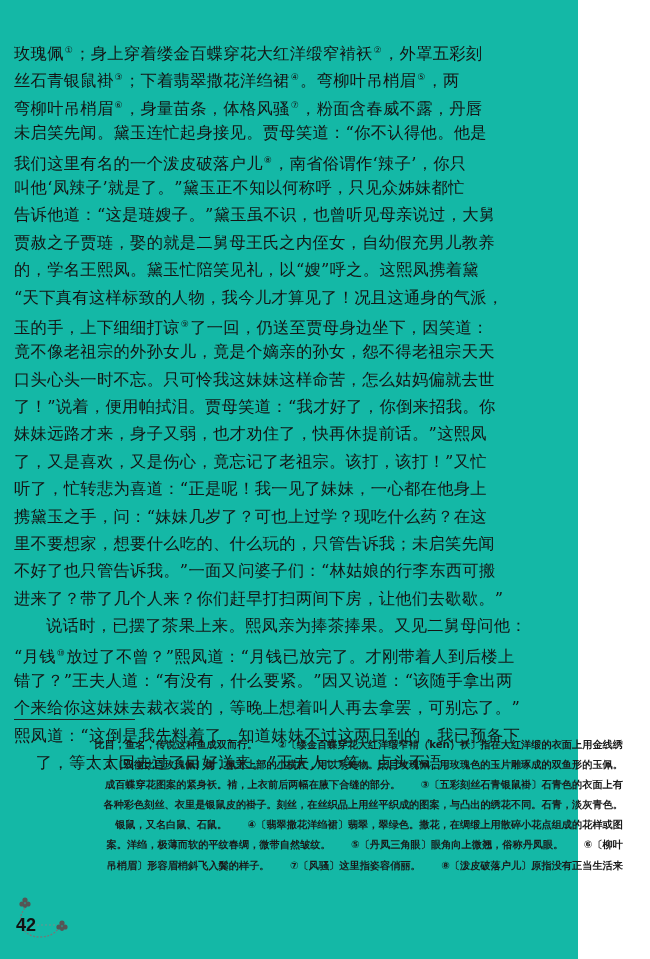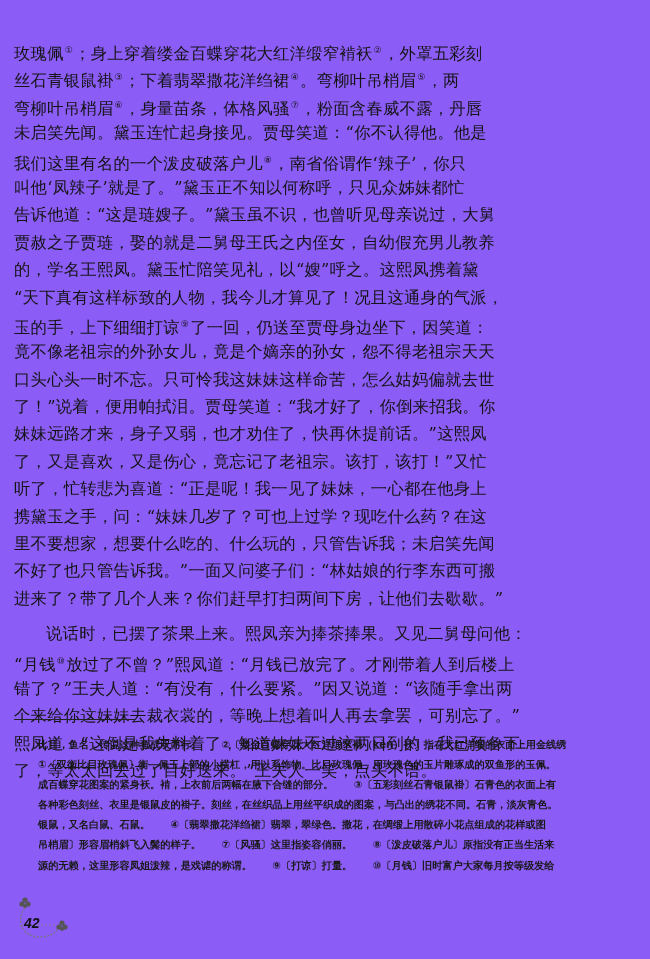--- a/index.html
+++ b/index.html
@@ -1,38 +1,38 @@
 <!DOCTYPE html>
 <html><head>
 <meta charset="utf-8">
 <style>
   html, body { margin: 0; padding: 0; background: #ffffff; }
   body { width: 650px; height: 959px; position: relative; overflow: hidden; color: #111; }
-  .page { position: absolute; left: 0; top: 0; width: 650px; height: 959px; background: #8b5cf6; }
+  .page { position: absolute; left: 0; top: 0; width: 578px; height: 959px; background: #14b8a6; text-align: right; }
   .body-text {
     position: absolute; left: 14px; top: 37px; width: 445px;
     font-family: "DejaVu Serif", "Liberation Serif", serif;
     font-size: 16.3px; line-height: 27.4px; color: #141414; letter-spacing: 0.3px;
   }
   .body-text .line { white-space: nowrap; height: 27.4px; display: block; }
-  .body-text .line.indent { padding-left: 32px; margin-top: 8px; }
+  .body-text .line.indent { padding-left: 32px; }
   sup.fn { font-size: 9px; vertical-align: 6px; margin: 0 1px; }
   .rule { position: absolute; left: 14px; top: 719px; width: 121px; height: 1px; background: #222; }
   .notes {
     position: absolute; left: 38px; top: 735px; width: 585px;
     font-family: "DejaVu Sans", "Liberation Sans", sans-serif;
     font-size: 10.2px; line-height: 20.1px; color: #1a1a1a; font-weight: bold;
   }
   .notes .nline { display: block; white-space: nowrap; height: 20.1px; }
   .page-num {
     position: absolute; left: 16px; top: 893px; width: 60px; height: 50px;
   }
   .page-num .num {
-    position: absolute; left: 8px; top: 22px;
-    font-family: "Liberation Sans", sans-serif; font-size: 14px; font-weight: bold; font-style: italic; color: #111;
+    position: absolute; left: 0; top: 22px;
+    font-family: "Liberation Sans", sans-serif; font-size: 18px; font-weight: bold; color: #111;
   }
 </style>
 </head>
 <body>
 
 <div class="page">
   <div class="body-text" id="body-text">
       <span class="line"><span>玫瑰佩</span><sup class="fn">①</sup><span>；身上穿着缕金百蝶穿花大红洋缎窄褃袄</span><sup class="fn">②</sup><span>，外罩五彩刻</span></span>
       <span class="line"><span>丝石青银鼠褂</span><sup class="fn">③</sup><span>；下着翡翠撒花洋绉裙</span><sup class="fn">④</sup><span>。弯柳叶吊梢眉</span><sup class="fn">⑤</sup><span>，两</span></span>
       <span class="line"><span>弯柳叶吊梢眉</span><sup class="fn">⑥</sup><span>，身量苗条，体格风骚</span><sup class="fn">⑦</sup><span>，粉面含春威不露，丹唇</span></span>
@@ -61,22 +61,22 @@
       <span class="line"><span>熙凤道：“这倒是我先料着了，知道妹妹不过这两日到的，我已预备下</span></span>
       <span class="line"><span>了，等太太回去过了目好送来。”王夫人一笑，点头不语。</span></span>
     </div>
   <div class="rule"></div>
   <div class="notes" id="notes">
       <span class="nline">比目，鱼名，传说这种鱼成双而行。　　②〔缕金百蝶穿花大红洋缎窄褃（kèn）袄〕指在大红洋缎的衣面上用金线绣</span>
       <span class="nline">①〔双衡比目玫瑰佩〕衡，佩玉上部的小横杠，用以系饰物。比目玫瑰佩，用玫瑰色的玉片雕琢成的双鱼形的玉佩。</span>
       <span class="nline">成百蝶穿花图案的紧身袄。褃，上衣前后两幅在腋下合缝的部分。　　③〔五彩刻丝石青银鼠褂〕石青色的衣面上有</span>
       <span class="nline">各种彩色刻丝、衣里是银鼠皮的褂子。刻丝，在丝织品上用丝平织成的图案，与凸出的绣花不同。石青，淡灰青色。</span>
       <span class="nline">银鼠，又名白鼠、石鼠。　　④〔翡翠撒花洋绉裙〕翡翠，翠绿色。撒花，在绸缎上用散碎小花点组成的花样或图</span>
+      <span class="nline">案。洋绉，极薄而软的平纹春绸，微带自然皱纹。　　⑤〔丹凤三角眼〕眼角向上微翘，俗称丹凤眼。　　⑥〔柳叶</span>
       <span class="nline">吊梢眉〕形容眉梢斜飞入鬓的样子。　　⑦〔风骚〕这里指姿容俏丽。　　⑧〔泼皮破落户儿〕原指没有正当生活来</span>
-      <span class="nline">源的无赖，这里形容凤姐泼辣，是戏谑的称谓。　　⑨〔打谅〕打量。　　⑩〔月钱〕旧时富户大家每月按等级发给</span>
     </div>
   <div class="page-num">
     <svg width="60" height="50" viewBox="0 0 60 50">
       <g fill="#555">
         <circle cx="9" cy="7" r="2.6"></circle>
           <circle cx="6" cy="11" r="2.6"></circle>
           <circle cx="12" cy="11" r="2.6"></circle>
           <circle cx="9" cy="13" r="2"></circle>
         <circle cx="46" cy="30" r="2.6"></circle>
           <circle cx="43" cy="34" r="2.6"></circle>

